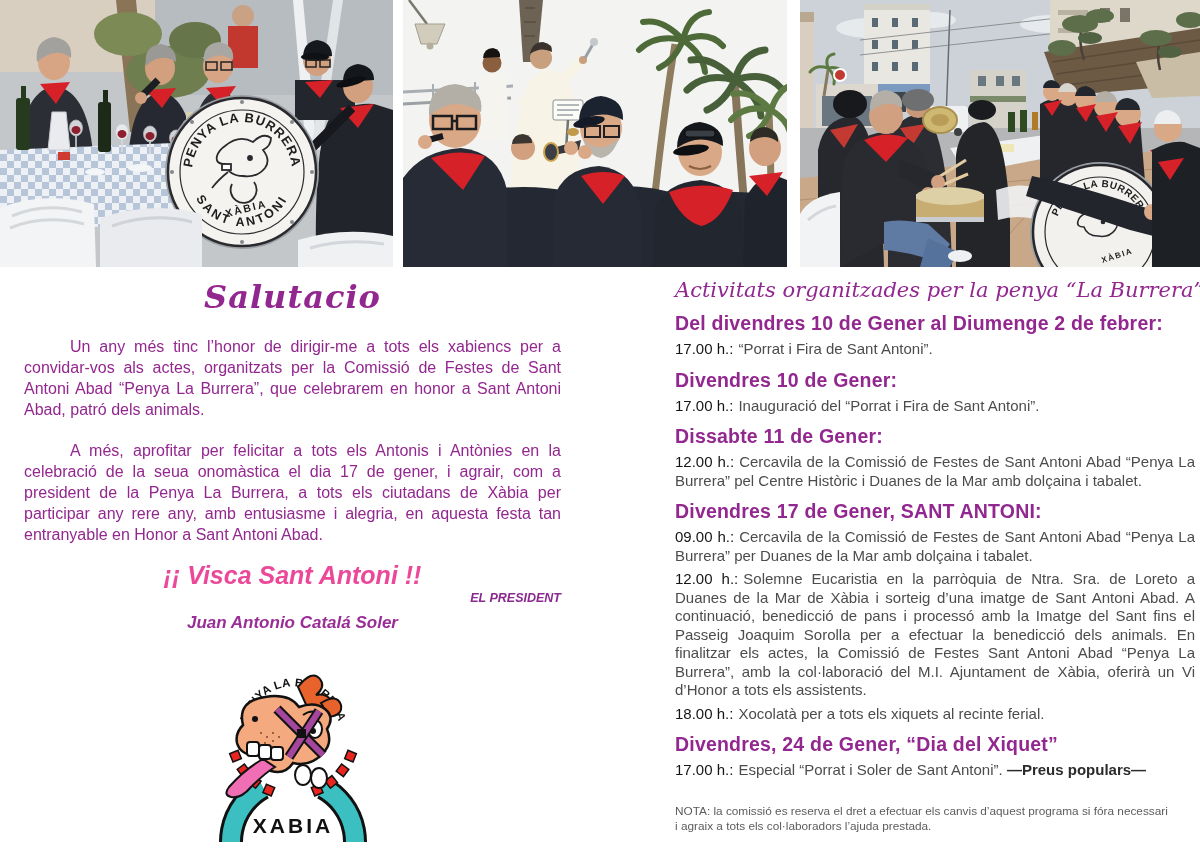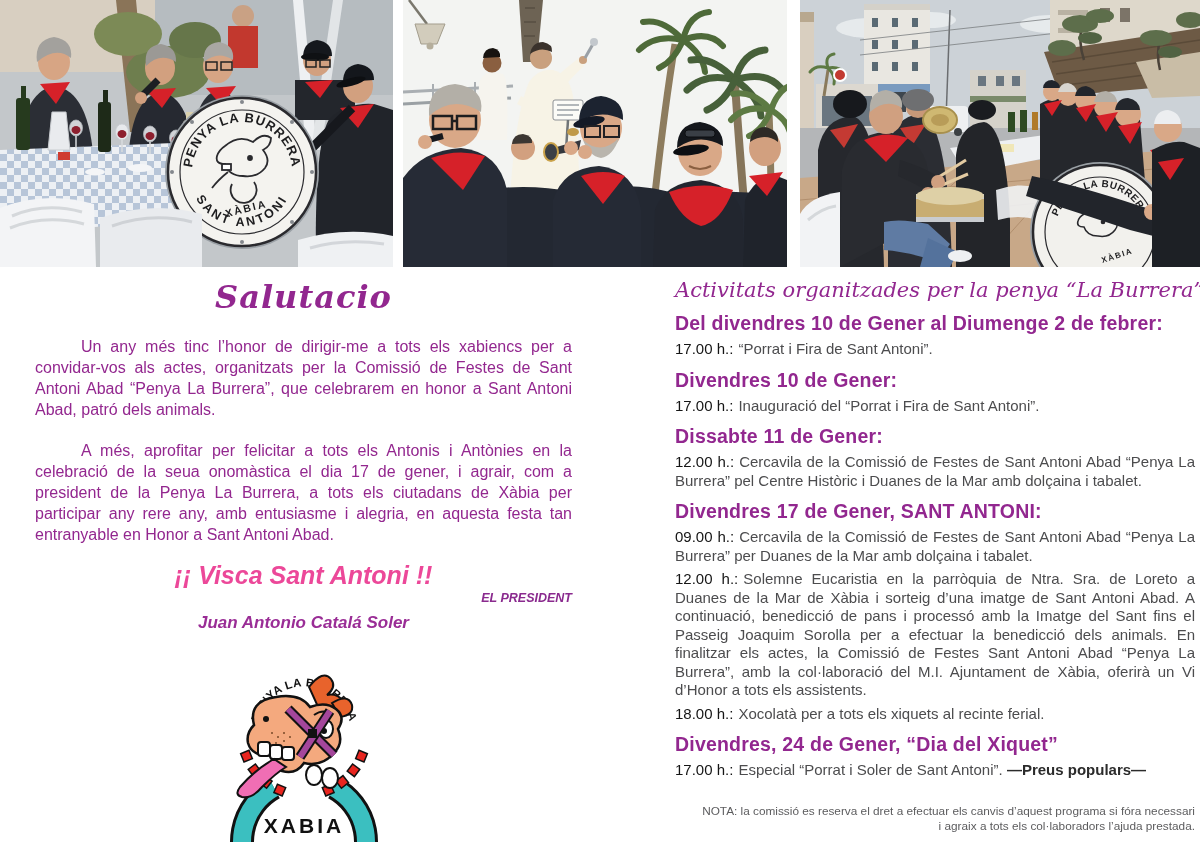--- a/index.html
+++ b/index.html
@@ -4,34 +4,34 @@
 <style>
   *{margin:0;padding:0;box-sizing:border-box}
   html,body{width:1200px;height:853px;background:#fff;font-family:"Liberation Sans","DejaVu Sans",sans-serif;overflow:hidden}
   .page{position:relative;width:1200px;height:853px;background:#fff}
   .photos{position:absolute;top:0;left:0;width:1200px;height:267px;display:flex}
   .photo{height:267px;display:block;flex:none}
   .p1{width:393px;margin-right:10px}
   .p2{width:384px;margin-right:13px}
   .p3{width:400px}
   .script{font-family:"DejaVu Serif","Liberation Serif",serif;font-style:italic;color:#92278F}
-  .left-col{position:absolute;left:35px;top:278px;width:537px}
+  .left-col{position:absolute;left:24px;top:278px;width:537px}
   .left-title{font-size:32px;font-weight:bold;text-align:center;letter-spacing:1px}
   .salut-p{margin-top:20px;font-size:16px;line-height:21px;color:#93278F;text-align:justify;text-indent:46px}
   .visca{margin-top:16px;text-align:center;font-size:25px;line-height:28px;font-weight:bold;font-style:italic;color:#ec4899}
   .pres{margin-top:2px;text-align:right;font-size:12.5px;font-weight:bold;font-style:italic;color:#8A2A8E}
   .pname{margin-top:8px;text-align:center;font-size:17px;font-weight:bold;font-style:italic;color:#9A2D96}
   .logo{display:block;margin:14px auto 0;width:180px;height:195px}
   .right-col{position:absolute;left:675px;top:278px;width:520px}
   .right-title{font-size:21px;font-weight:normal;white-space:nowrap;margin-bottom:8px}
   .evt-h{margin-top:10px;font-size:19.5px;font-weight:bold;color:#92278F;letter-spacing:0.2px}
   .evt{margin-top:5px;font-size:15px;line-height:18.5px;color:#4c4c4e;text-align:justify}
   .evt .time{color:#151515;font-weight:normal;margin-right:5px}
   .evt .bsuffix{color:#2b2b2b;font-weight:bold}
-  .note{margin-top:24px;text-align:right;font-size:11.8px;line-height:15px;color:#5c5c5e}
+  .note{margin-top:24px;text-align:left;font-size:11.8px;line-height:15px;color:#5c5c5e}
   svg text{font-family:"Liberation Sans",sans-serif}
 </style>
 </head>
 <body>
 
 <div class="page">
 
   <div class="photos">
 
     <svg class="photo p1" viewBox="0 0 393 267" preserveAspectRatio="none">

